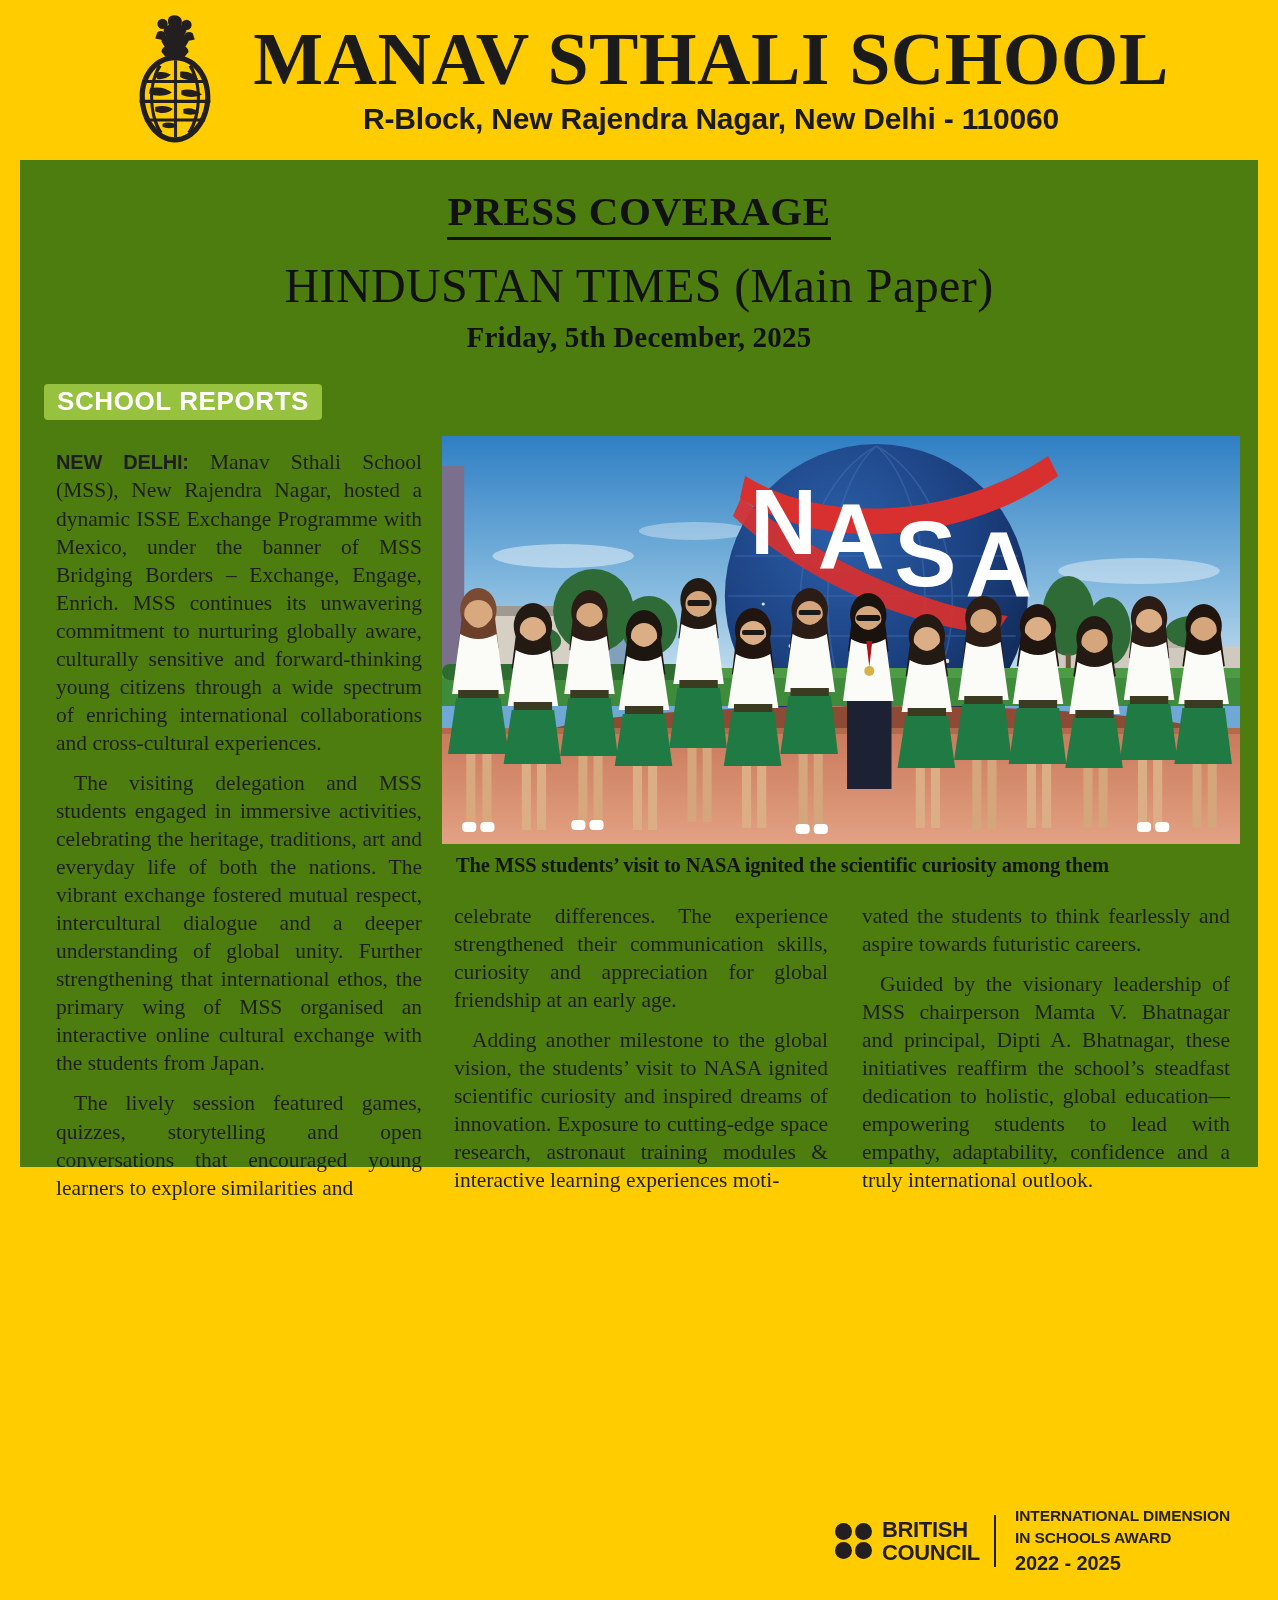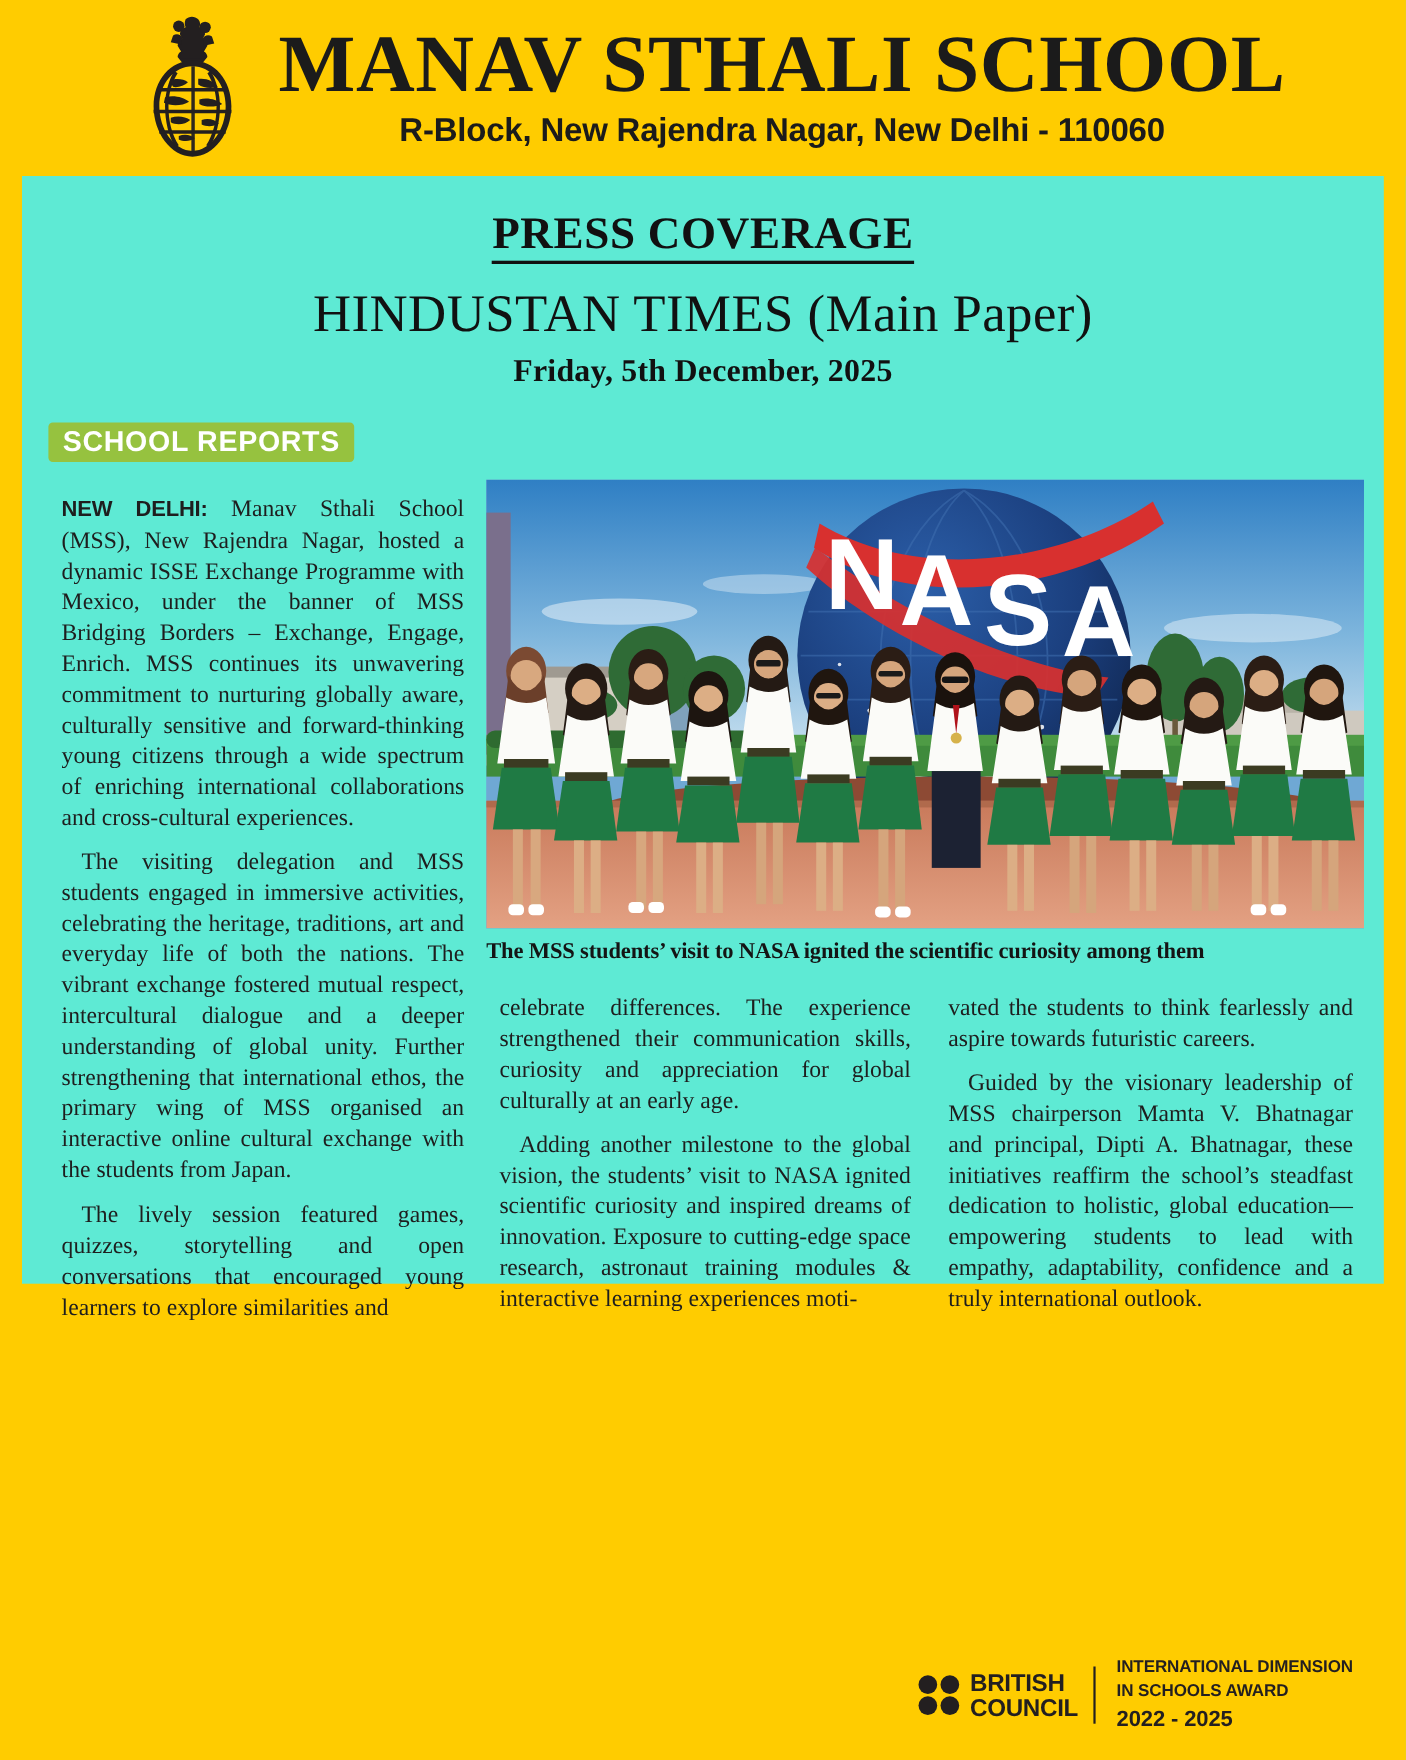--- a/index.html
+++ b/index.html
@@ -60,21 +60,21 @@
     white-space: nowrap;
   }
 
   
   .page {
     position: absolute;
     top: 160px;
     left: 20px;
     width: 1238px;
     height: 1007px;
-    background: #5eead4;
+    background: #4d7c0f;
     padding: 20px 0 0 0;
   }
 
   
   .press-block { text-align: center; padding: 8px 0 6px 0; }
   .press-title {
     font-family: "Liberation Serif", serif;
     font-weight: 700;
     font-size: 41px;
     letter-spacing: 0.6px;
@@ -146,20 +146,21 @@
   }
   .photo svg { display: block; width: 100%; height: 100%; }
   .caption {
     font-family: "Liberation Serif", serif;
     font-weight: 700;
     font-size: 20.5px;
     color: #141414;
     margin-top: 9px;
     letter-spacing: -0.15px;
     line-height: 1.2;
+    margin-left: 14px;
   }
 
   .body-col {
     font-family: "Liberation Serif", serif;
     font-size: 21.5px;
     line-height: 1.305;
     color: #1e1e1e;
     text-align: justify;
     hyphens: auto;
   }
@@ -561,21 +562,21 @@
                 <rect x="688" y="386" width="14" height="10" rx="4"></rect>
                 <rect x="706" y="386" width="14" height="10" rx="4"></rect>
               </g>
             </g>
           </svg>
         </div>
         <div class="caption">The MSS students’ visit to NASA ignited the scientific curiosity among them</div>
 
         <div class="lower-cols">
           <div class="body-col">
-            <p class="first">celebrate differences.  The experience strengthened their communication skills, curiosity and appreciation for global culturally at an early age.</p>
+            <p class="first">celebrate differences.  The experience strengthened their communication skills, curiosity and appreciation for global friendship at an early age.</p>
             <p>Adding another milestone to the global vision, the students’ visit to NASA ignited scientific curiosity and inspired dreams of innovation. Exposure to cutting-edge space research, astronaut training modules &amp; interactive learning experiences moti-</p>
           </div>
           <div class="body-col">
             <p class="first">vated the students to think fearlessly and aspire towards futuristic careers.</p>
             <p>Guided by the visionary leadership of MSS chairperson Mamta V. Bhatnagar and principal, Dipti A. Bhatnagar, these initiatives reaffirm the school’s steadfast dedication to holistic, global education—empowering students to lead with empathy, adaptability, confidence and a truly international outlook.</p>
           </div>
         </div>
       </div>
 
     </div>

